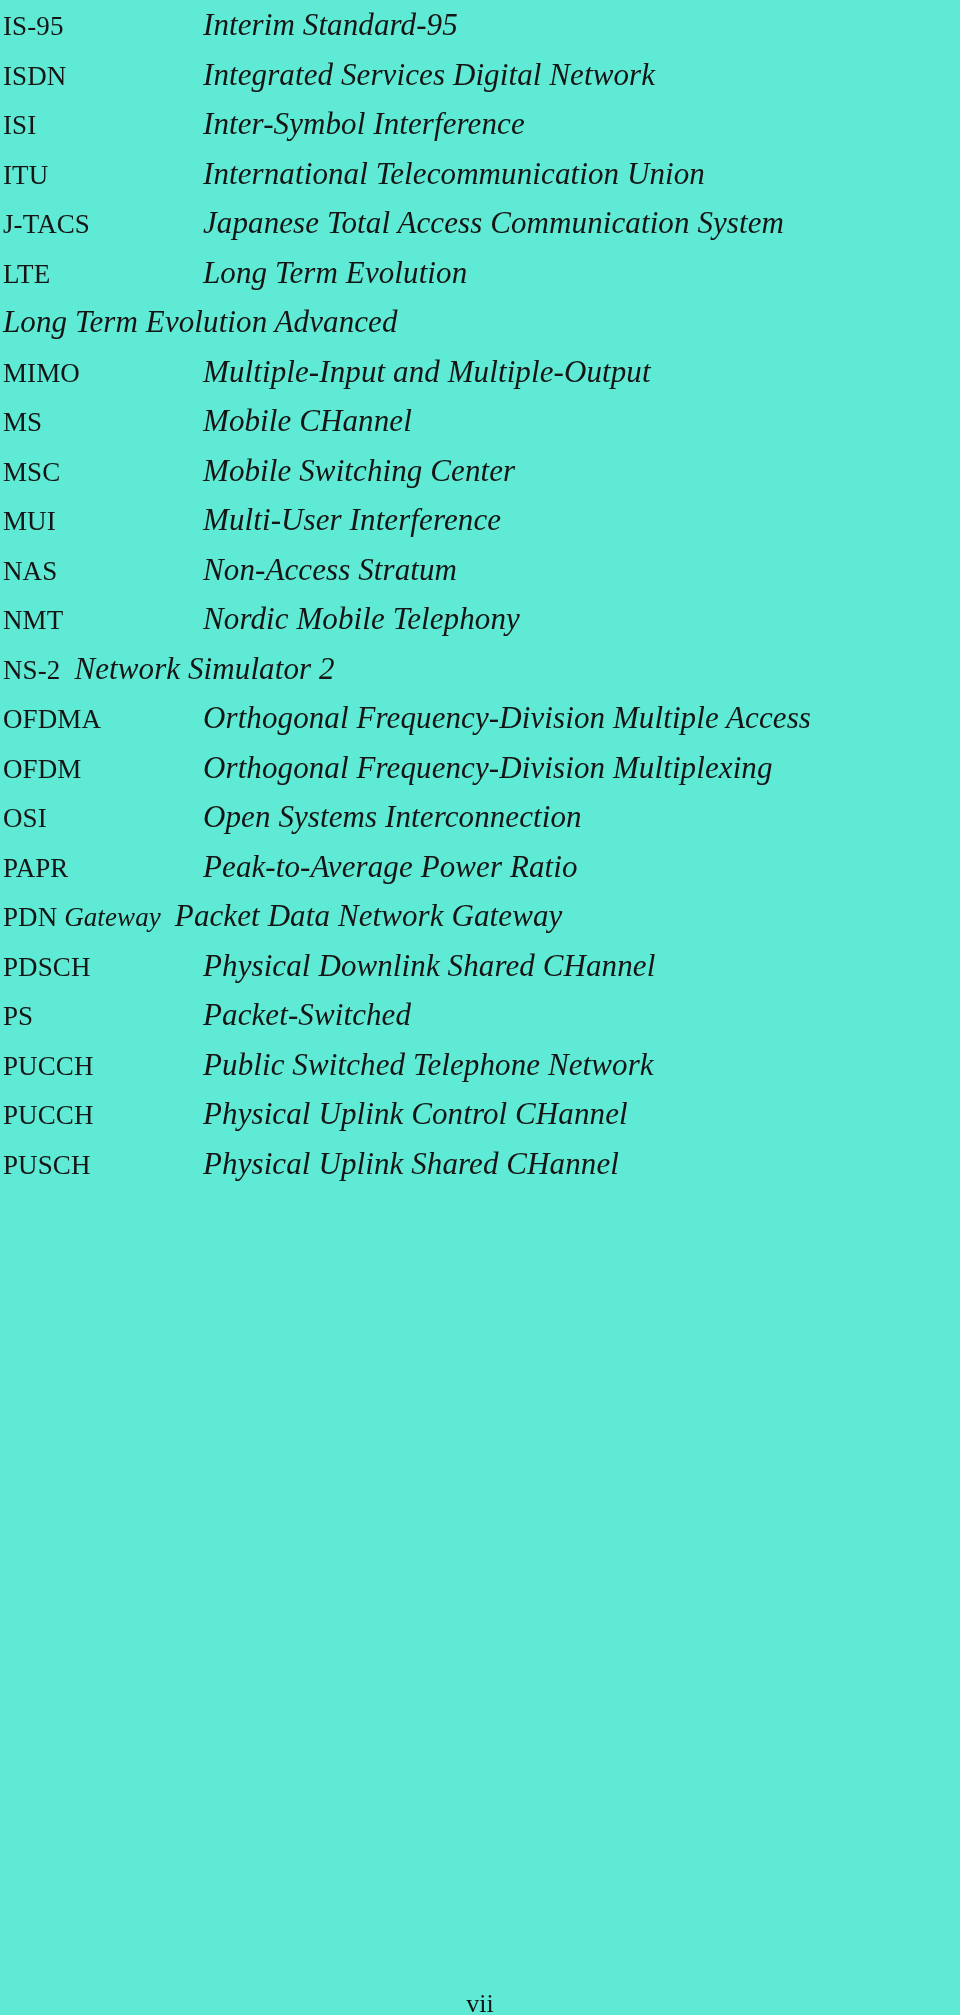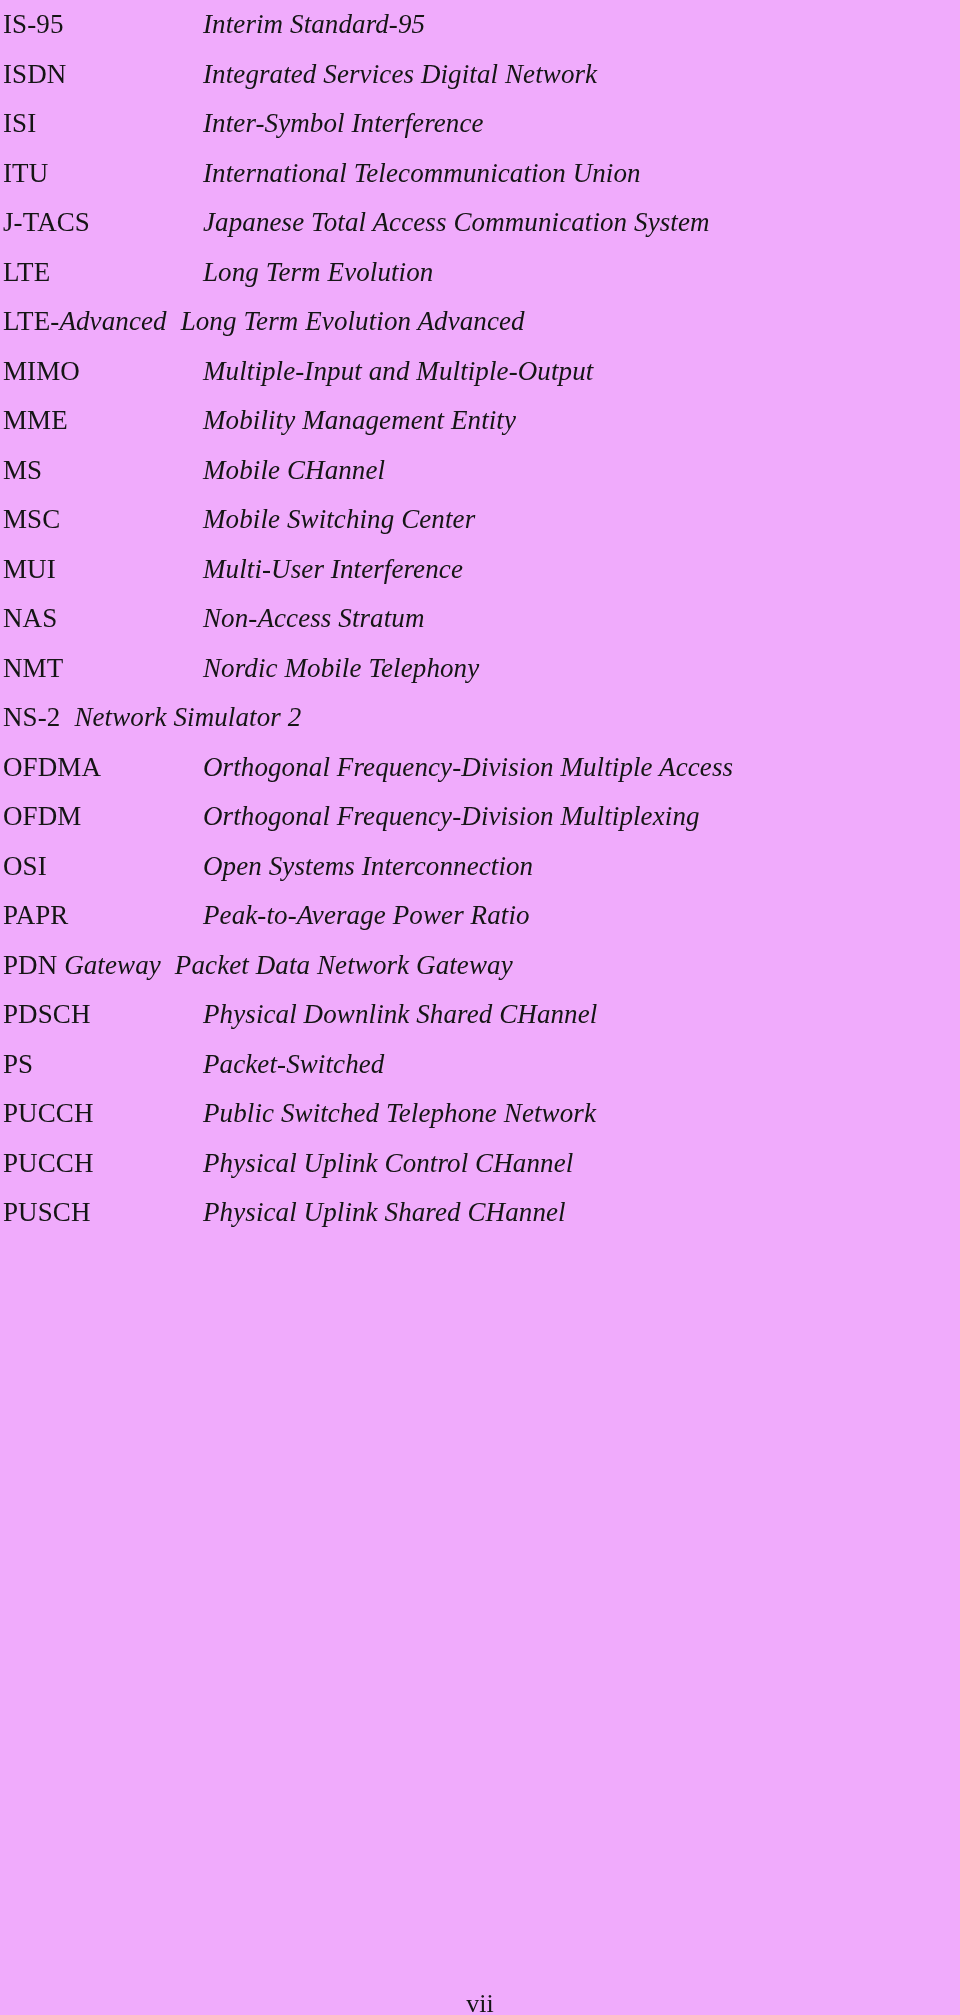--- a/index.html
+++ b/index.html
@@ -14,21 +14,21 @@
     font-family: "Liberation Serif", "DejaVu Serif", serif;
     color: #1a1a1a;
     overflow: hidden;
   }
   .page {
     position: absolute;
     left: 0;
     top: 0;
     width: 960px;
     height: 2015px;
-    background: #f0abfc;
+    background: #5eead4;
   }
   .abbrev-list {
     position: absolute;
     left: 3px;
     top: 0px;
     width: 954px;
   }
   .abbrev-row {
     display: flex;
     align-items: baseline;
@@ -42,21 +42,21 @@
     font-size: 27px;
     font-style: normal;
     letter-spacing: 0.1px;
     color: #151515;
   }
   .term .it {
     font-style: italic;
   }
   .definition {
     flex: 1 1 auto;
-    font-size: 27px;
+    font-size: 31px;
     font-style: italic;
     color: #151515;
     letter-spacing: 0.1px;
   }
   
   .abbrev-row.tight .term {
     width: auto;
     padding-right: 14px;
   }
   .page-number {
@@ -95,30 +95,25 @@
       </div>
       <div class="abbrev-row">
         <div class="term"><span>J-TACS</span></div>
         <div class="definition">Japanese Total Access Communication System</div>
       </div>
       <div class="abbrev-row">
         <div class="term"><span>LTE</span></div>
         <div class="definition">Long Term Evolution</div>
       </div>
       <div class="abbrev-row tight">
-        <div class="term"><span>LTE-</span><span class="it">Advanced</span></div>
         <div class="definition">Long Term Evolution Advanced</div>
       </div>
       <div class="abbrev-row">
         <div class="term"><span>MIMO</span></div>
         <div class="definition">Multiple-Input and Multiple-Output</div>
-      </div>
-      <div class="abbrev-row">
-        <div class="term"><span>MME</span></div>
-        <div class="definition">Mobility Management Entity</div>
       </div>
       <div class="abbrev-row">
         <div class="term"><span>MS</span></div>
         <div class="definition">Mobile CHannel</div>
       </div>
       <div class="abbrev-row">
         <div class="term"><span>MSC</span></div>
         <div class="definition">Mobile Switching Center</div>
       </div>
       <div class="abbrev-row">

